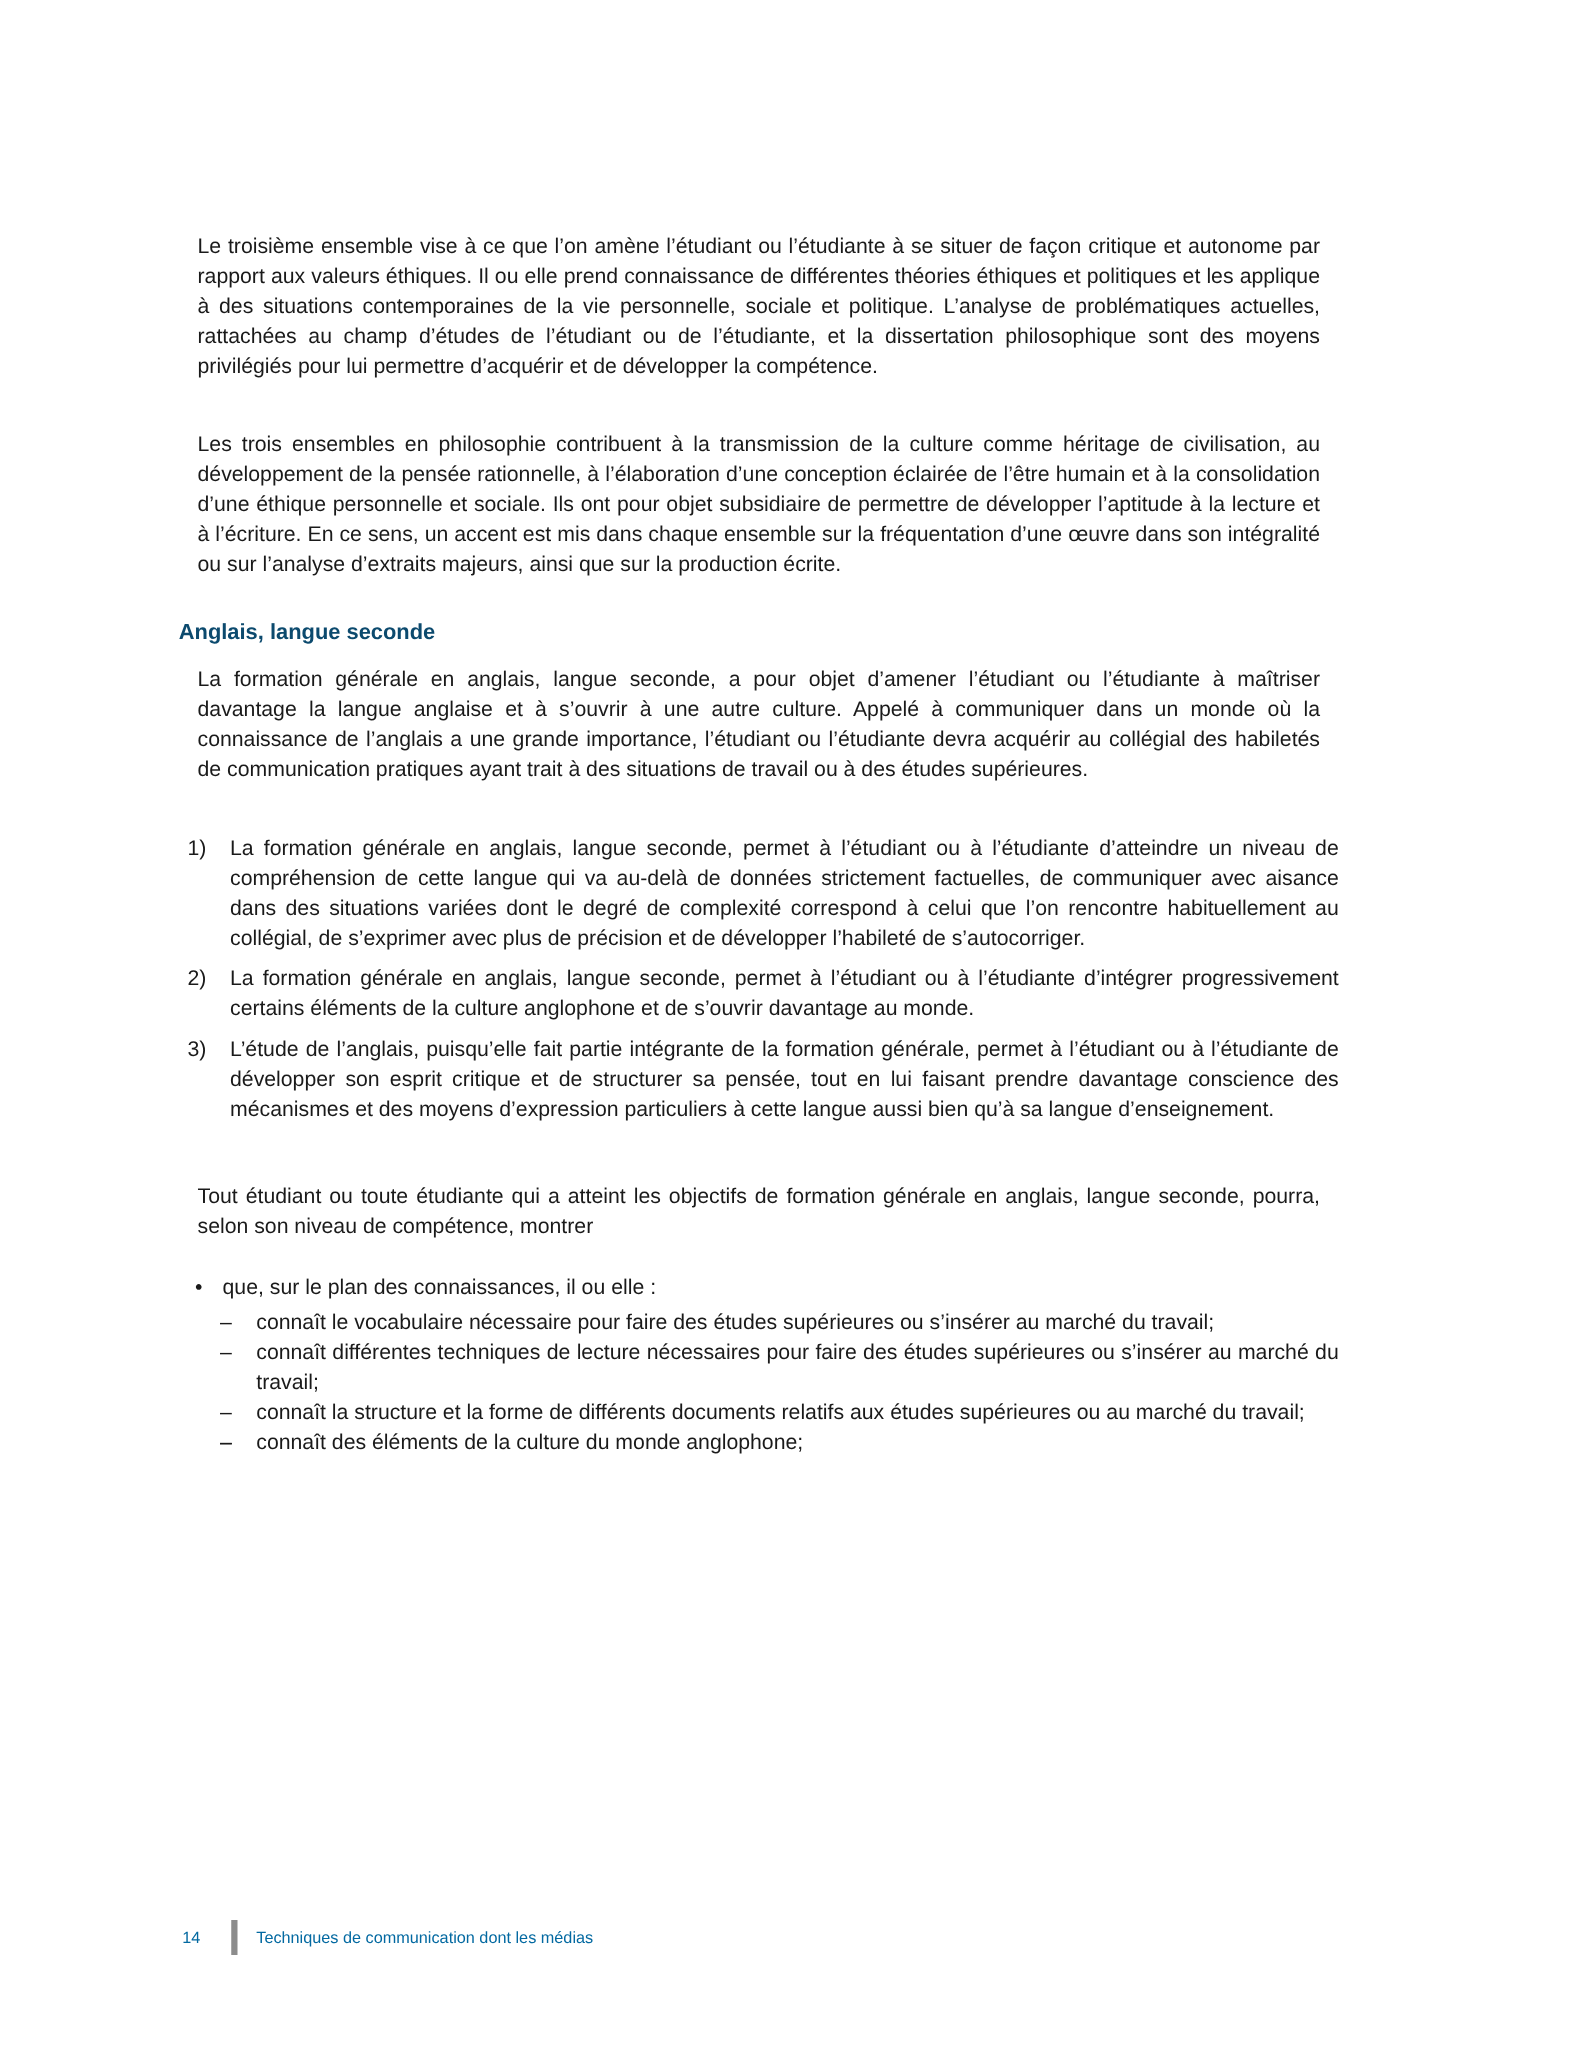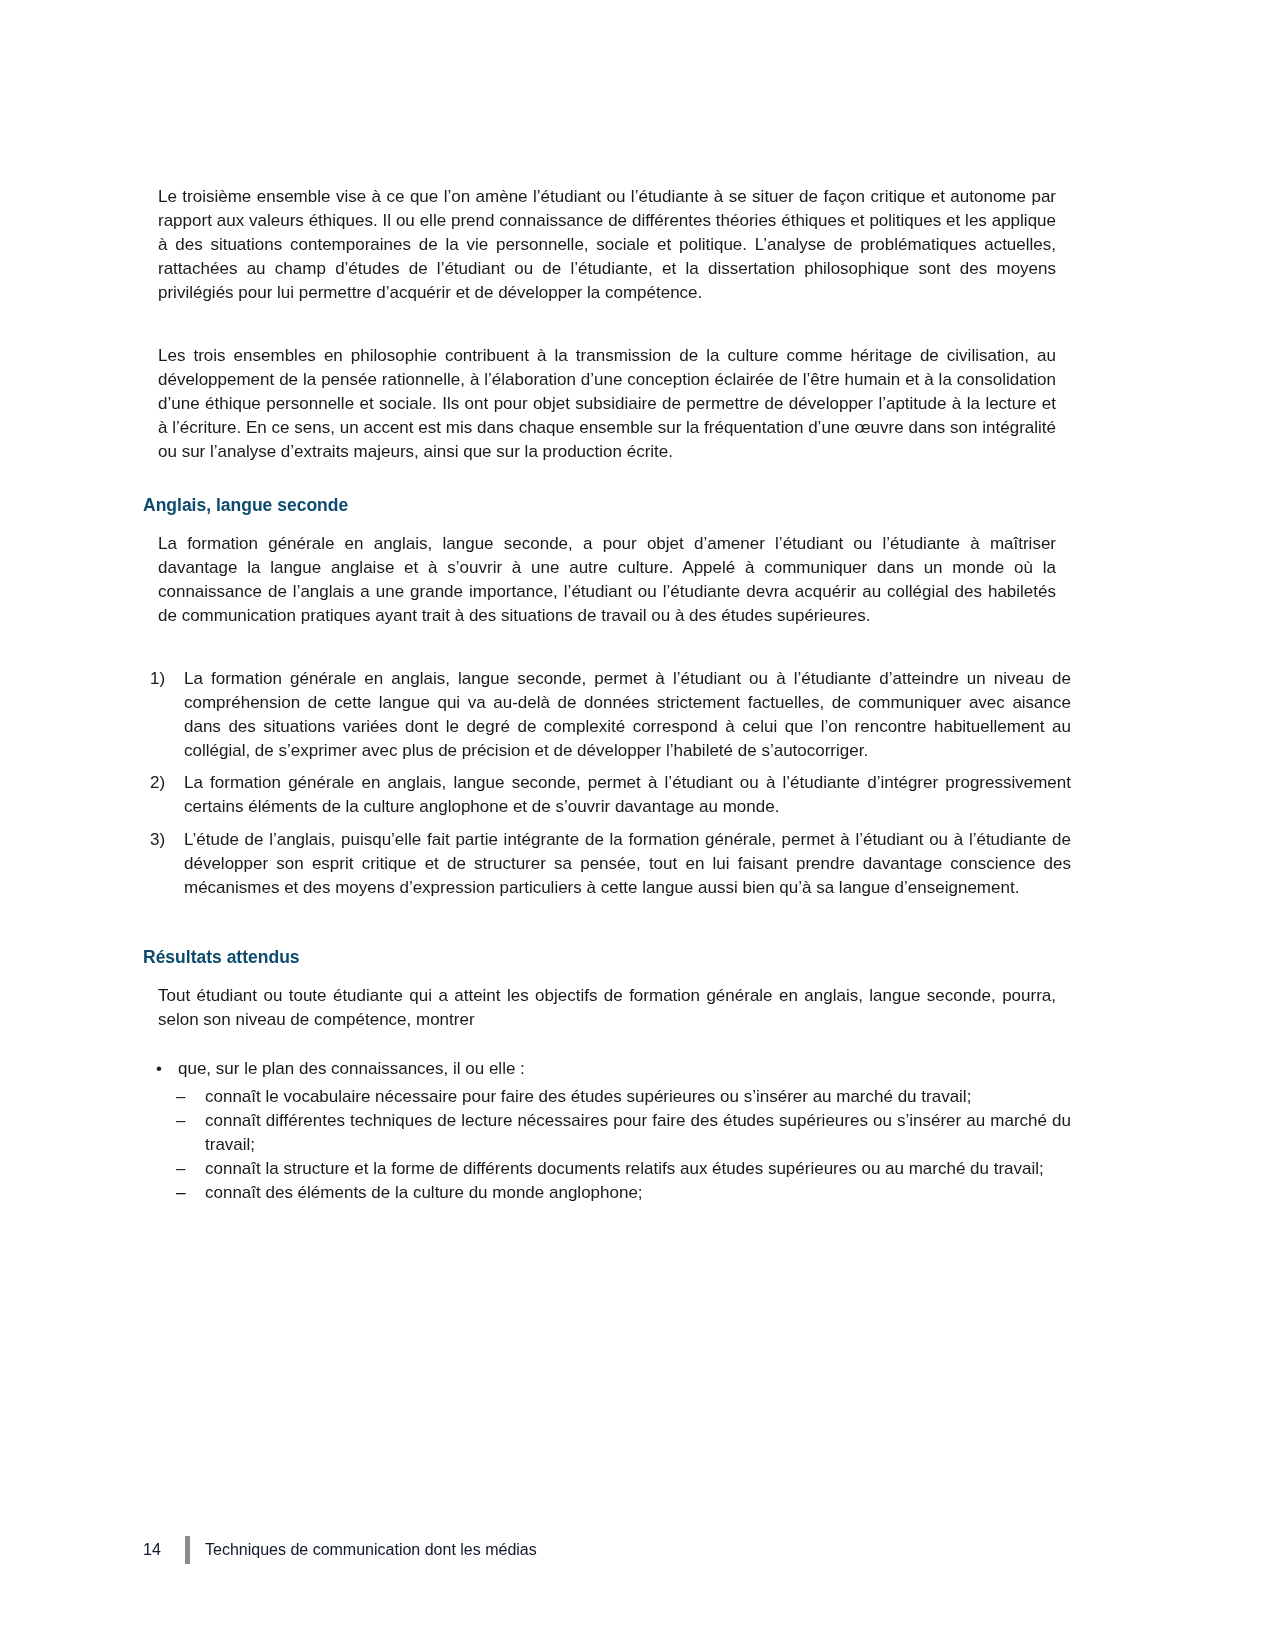--- a/index.html
+++ b/index.html
@@ -83,23 +83,24 @@
     left: 33px;
     top: 0;
   }
   .footer {
     position: absolute;
     left: 143px;
     top: 1535px;
     height: 30px;
     display: flex;
     align-items: center;
-    font-size: 16px;
+    font-size: 13px;
     line-height: 30px;
-    color: #0f172a;
+    color: #0369a1;
+    text-align: center;
   }
   .footer .page-num {
     display: inline-block;
     min-width: 20px;
   }
   .footer .bar {
     width: 5px;
     height: 28px;
     background: #8c8c8c;
     margin-left: 22px;
@@ -130,21 +131,20 @@
     <div class="num-item mb-item2">
       <span class="marker">2)</span>
       <span>La formation générale en anglais, langue seconde, permet à l’étudiant ou à l’étudiante d’intégrer progressivement certains éléments de la culture anglophone et de s’ouvrir davantage au monde.</span>
     </div>
 
     <div class="num-item mb-item3">
       <span class="marker">3)</span>
       <span>L’étude de l’anglais, puisqu’elle fait partie intégrante de la formation générale, permet à l’étudiant ou à l’étudiante de développer son esprit critique et de structurer sa pensée, tout en lui faisant prendre davantage conscience des mécanismes et des moyens d’expression particuliers à cette langue aussi bien qu’à sa langue d’enseignement.</span>
     </div>
 
-    <h3 class="doc-heading mb-h-resultats">Résultats attendus</h3>
 
     <p class="para mb-p4">Tout étudiant ou toute étudiante qui a atteint les objectifs de formation générale en anglais, langue seconde, pourra, selon son niveau de compétence, montrer</p>
 
     <div class="bullet-line mb-bullet">
       <span class="marker">•</span>
       <span>que, sur le plan des connaissances, il ou elle :</span>
     </div>
 
     <div class="dash-item">
       <span class="marker">–</span>

